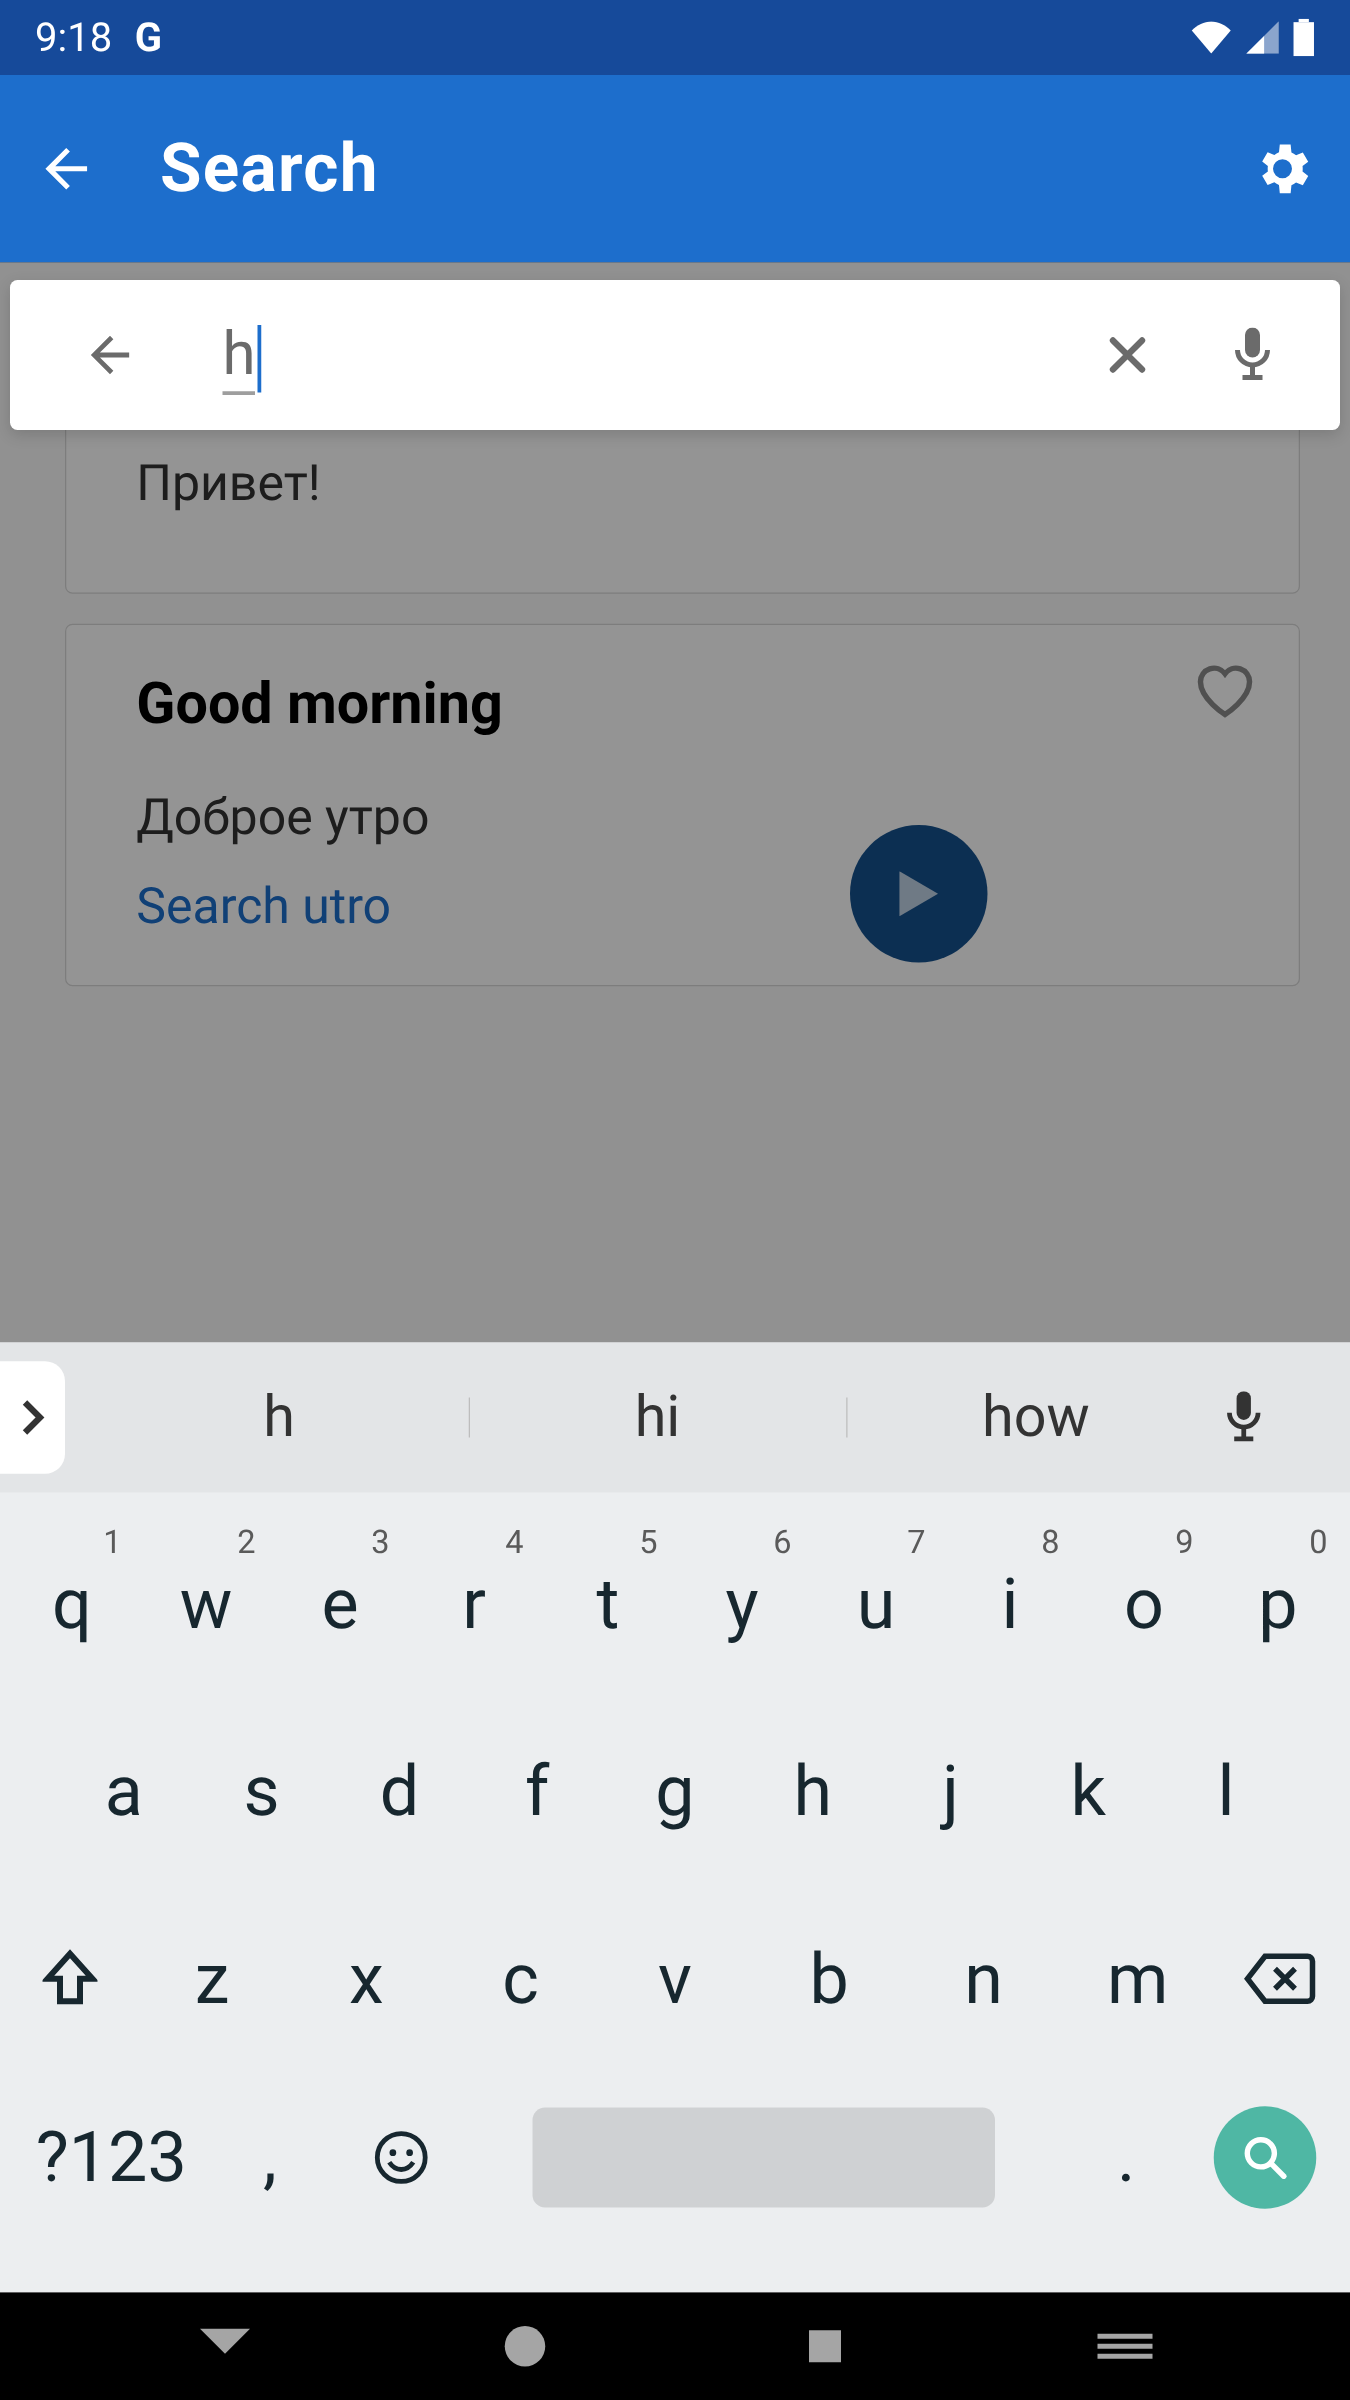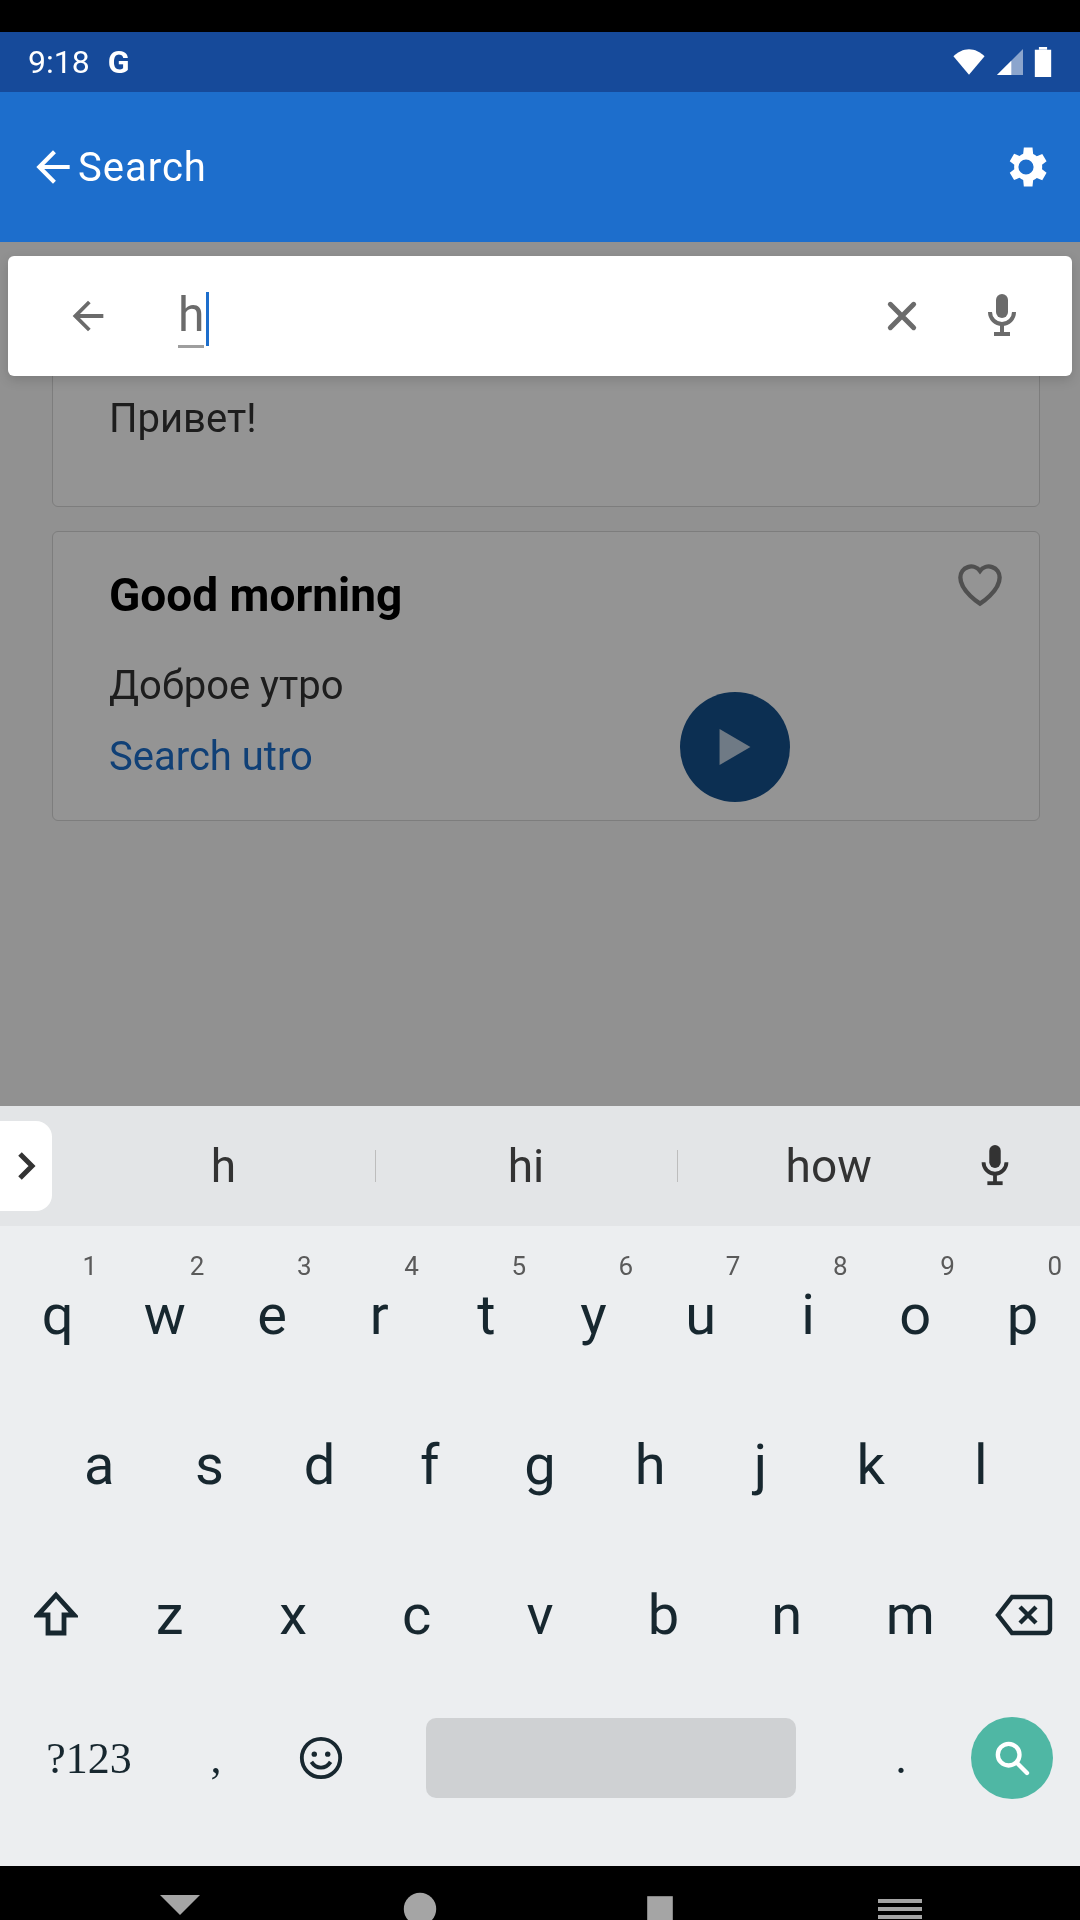--- a/index.html
+++ b/index.html
@@ -1,27 +1,27 @@
 <!DOCTYPE html>
 <html><head>
 <meta charset="utf-8">
 <style>
   * { margin:0; padding:0; box-sizing:border-box; font-family: Roboto, "Helvetica Neue", Arial, sans-serif; }
   html,body { width:1080px; height:1920px; background:#000; overflow:hidden; }
   #screen { width:1080px; height:1920px; position:relative; background:#000; }
 
   
-  .statusbar { height:60px; background:#164a9a; color:#fff; display:flex; align-items:center; padding:0 28px; justify-content:space-between;margin-top:32px; }
+  .statusbar { height:60px; background:#164a9a; color:#fff; display:flex; align-items:center; padding:0 28px; justify-content:space-between; }
   .statusbar .left { display:flex; align-items:center; gap:18px; font-size:32px; font-weight:400; }
   .statusbar .left .g { font-weight:700; }
   .statusbar .right { display:flex; align-items:center; gap:10px; }
 
   
   .appbar { height:150px; background:#1d6ecc; color:#fff; display:flex; align-items:center; padding:0 28px; }
-  .appbar .title { font-size:40px; font-weight:400; letter-spacing:1px; }
+  .appbar .title { font-size:54px; font-weight:700; margin-left:50px; letter-spacing:1px; }
   .spacer { flex:1; }
 
   
   .content { position:absolute; top:210px; left:0; right:0; bottom:0; background:#fafafa; padding:22px 40px 0 52px; }
 
   .card { background:#ffffff; border:1px solid #d7d7d7; border-radius:6px; padding:36px 56px 40px 56px; margin-bottom:24px; position:relative; }
   .card .english { font-size:46px; font-weight:700; color:#000; margin-bottom:40px; }
   .card .russian { font-size:40px; color:#333; margin-bottom:24px; }
   .card .translit { font-size:40px; color:#1d6ecc; }
   .card .heart { position:absolute; top:28px; right:32px; }
@@ -47,21 +47,21 @@
   .sug { flex:1; text-align:center; font-size:46px; color:#333; position:relative; }
   .sug + .sug::before { content:""; position:absolute; left:0; top:20%; bottom:20%; width:1px; background:#bdbdbd; }
   .kb-mic { width:100px; text-align:center;}
   .keyrows { padding:14px 4px 0 4px; }
   .krow { display:flex; height:150px; align-items:center; justify-content:center;}
   .key { flex:1; position:relative; height:140px; display:flex; align-items:center; justify-content:center; font-size:56px; color:#17272f; }
   .key .super { position:absolute; top:6px; right:14px; font-size:26px; color:#5a5a5a; }
   .krow.middle { padding:0 40px; }
   .func-key { width:104px; height:120px; display:flex; align-items:center; justify-content:center; font-size:48px; color:#17272f; }
   .bottomrow { display:flex; height:136px; align-items:center; padding:0 8px;}
-  .bkey { display:flex; align-items:center; justify-content:center; height:120px; font-size:44px; color:#17272f;font-family:Liberation Serif, serif; }
+  .bkey { display:flex; align-items:center; justify-content:center; height:120px; font-size:56px; color:#17272f; }
   .bkey.sym { width:154px;}
   .bkey.comma { width:100px;}
   .bkey.emoji { width:110px;}
   .bkey.space { flex:1; }
   .spacebar { width:370px; height:80px; background:#cfd1d3; border-radius:10px;}
   .bkey.period { width:110px;}
   .bkey.search { width:112px;}
   .search-circle { width:82px; height:82px; border-radius:41px; background:#4fb7a4; display:flex; align-items:center; justify-content:center; }
 
   

